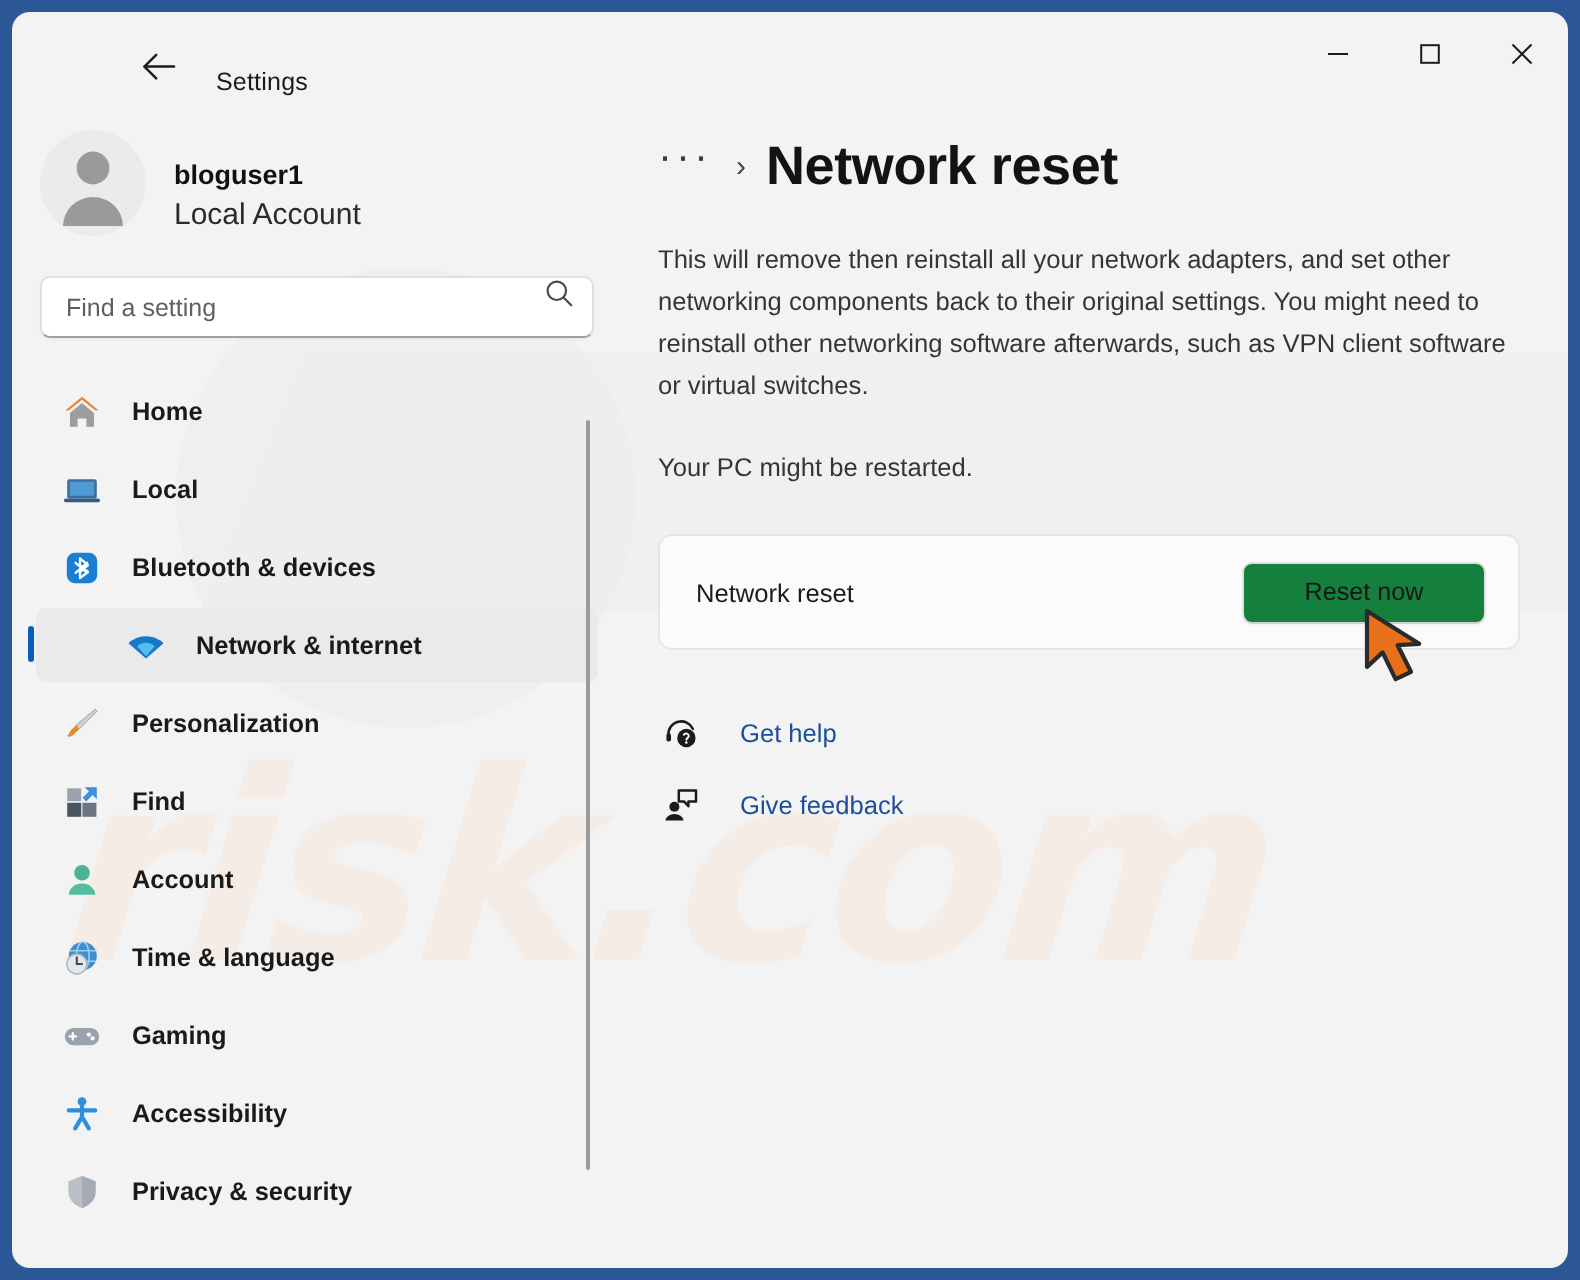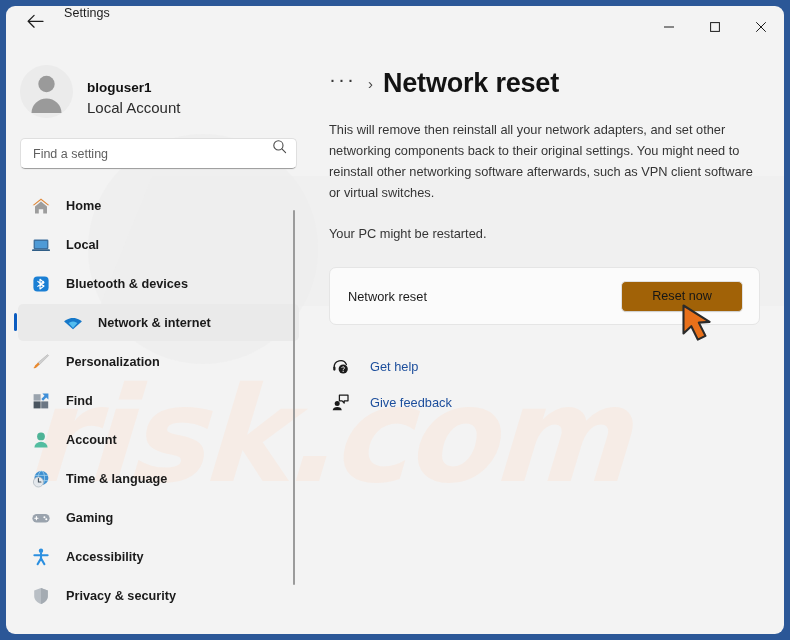--- a/index.html
+++ b/index.html
@@ -76,22 +76,23 @@
     opacity: 0.55;
     transform: skewX(-22deg);
   }
 
   
   #titlebar {
     position: relative;
     z-index: 3;
     height: 42px;
     display: flex;
-    align-items: flex-start;
+    align-items: flex-end;
     background: transparent;
+    margin-left: 44px;
   }
   #back-button {
     width: 34px; height: 30px;
     margin-left: 12px;
     display: flex; align-items: center; justify-content: center;
     border-radius: 5px;
     cursor: pointer;
   }
   #back-button svg { display: block; }
   #titlebar-title {
@@ -287,21 +288,21 @@
     box-sizing: border-box;
   }
   #reset-card-label {
     font-size: 12.8px;
     color: #1b1b1b;
   }
   #reset-now-button {
     margin-left: auto;
     min-width: 122px;
     height: 31px;
-    background: #a16207;
+    background: #15803d;
     border: 1px solid #e0e0e0;
     border-bottom-color: #d0d0d0;
     border-radius: 5px;
     font-family: "Liberation Sans", sans-serif;
     font-size: 12.6px;
     color: #161616;
     cursor: pointer;
     box-shadow: 0 1px 0 rgba(0,0,0,0.025);
   }
 

